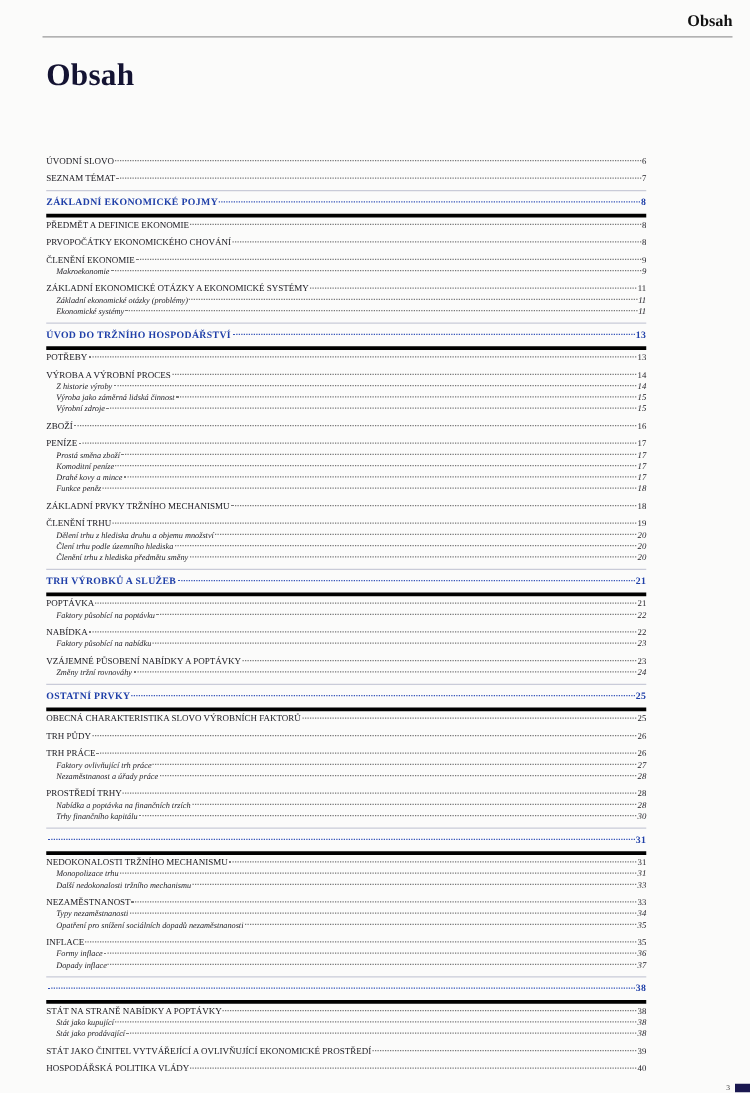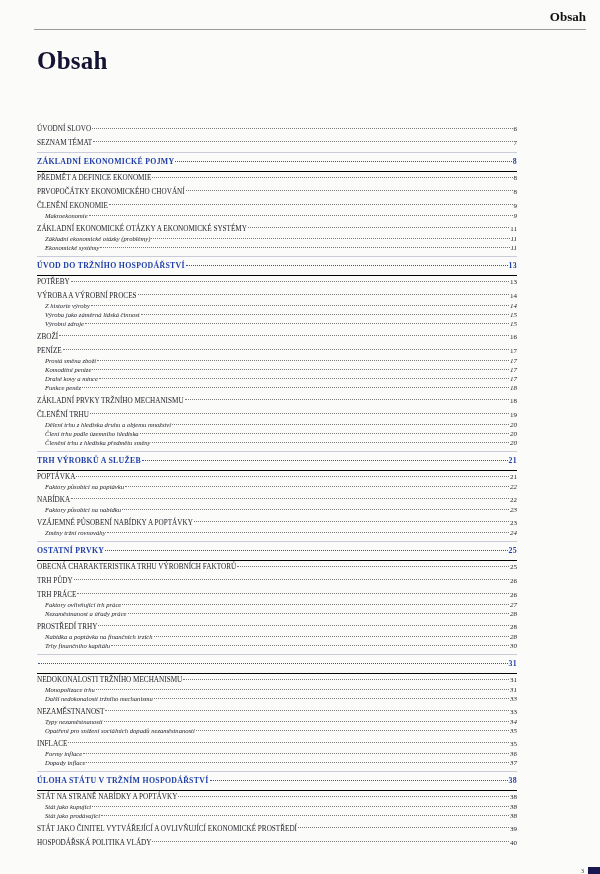--- a/index.html
+++ b/index.html
@@ -31,30 +31,30 @@
     font-size: 7.2px; white-space: nowrap;
     height: 10px; line-height: 10px;
   }
   .row .t { flex: 0 0 auto; }
   .row .dots {
     flex: 1 1 auto; margin: 0 1px;
     border-bottom: 1px dotted #777; height: 0; transform: translateY(-2px);
   }
   .row .p { flex: 0 0 auto; font-size: 7px; }
   .row.top { margin-top: 1px; }
-  .row.gap { margin-top: 4px; align-items: center; }
+  .row.gap { margin-top: 4px; }
   .row.sub { padding-left: 8px; font-style: italic; height: 9px; line-height: 9px; font-size: 6.6px; }
   .row.sub .p { font-style: italic; }
   .row.sec {
     color: #1f3fa8; font-weight: bold; font-size: 7.8px;
     letter-spacing: 0.3px;
     height: 14px; line-height: 14px;
     margin-top: 4px; margin-bottom: 1px;
     border-top: 1px solid #c9cbd8;
-    border-bottom: 1px solid #000000;
+    border-bottom: 3px solid #000000;
     padding-top: 2px; padding-bottom: 2px;
   }
   .row.sec .dots { border-bottom: 1px dotted #3352b8; }
   .row.sec .p { font-size: 7.8px; }
   .page-number-box {
     position: absolute; right: 0; bottom: 0;
     width: 12px; height: 7px; background: #1a1850;
   }
   .page-number {
     position: absolute; right: 16px; bottom: 0;
@@ -239,21 +239,21 @@
       <span class="t">Změny tržní rovnováhy</span>
       <span class="dots"></span>
       <span class="p">24</span>
     </div>
     <div class="row sec">
       <span class="t">OSTATNÍ PRVKY</span>
       <span class="dots"></span>
       <span class="p">25</span>
     </div>
     <div class="row top">
-      <span class="t">OBECNÁ CHARAKTERISTIKA TRHU VÝROBNÍCH FAKTORŮ</span>
+      <span class="t">OBECNÁ CHARAKTERISTIKA SLOVO VÝROBNÍCH FAKTORŮ</span>
       <span class="dots"></span>
       <span class="p">25</span>
     </div>
     <div class="row top gap">
       <span class="t">TRH PŮDY</span>
       <span class="dots"></span>
       <span class="p">26</span>
     </div>
     <div class="row top gap">
       <span class="t">TRH PRÁCE</span>
@@ -328,21 +328,20 @@
       <span class="t">Formy inflace</span>
       <span class="dots"></span>
       <span class="p">36</span>
     </div>
     <div class="row sub">
       <span class="t">Dopady inflace</span>
       <span class="dots"></span>
       <span class="p">37</span>
     </div>
     <div class="row sec">
-      <span class="t">ÚLOHA STÁTU V TRŽNÍM HOSPODÁŘSTVÍ</span>
       <span class="dots"></span>
       <span class="p">38</span>
     </div>
     <div class="row top">
       <span class="t">STÁT NA STRANĚ NABÍDKY A POPTÁVKY</span>
       <span class="dots"></span>
       <span class="p">38</span>
     </div>
     <div class="row sub">
       <span class="t">Stát jako kupující</span>

